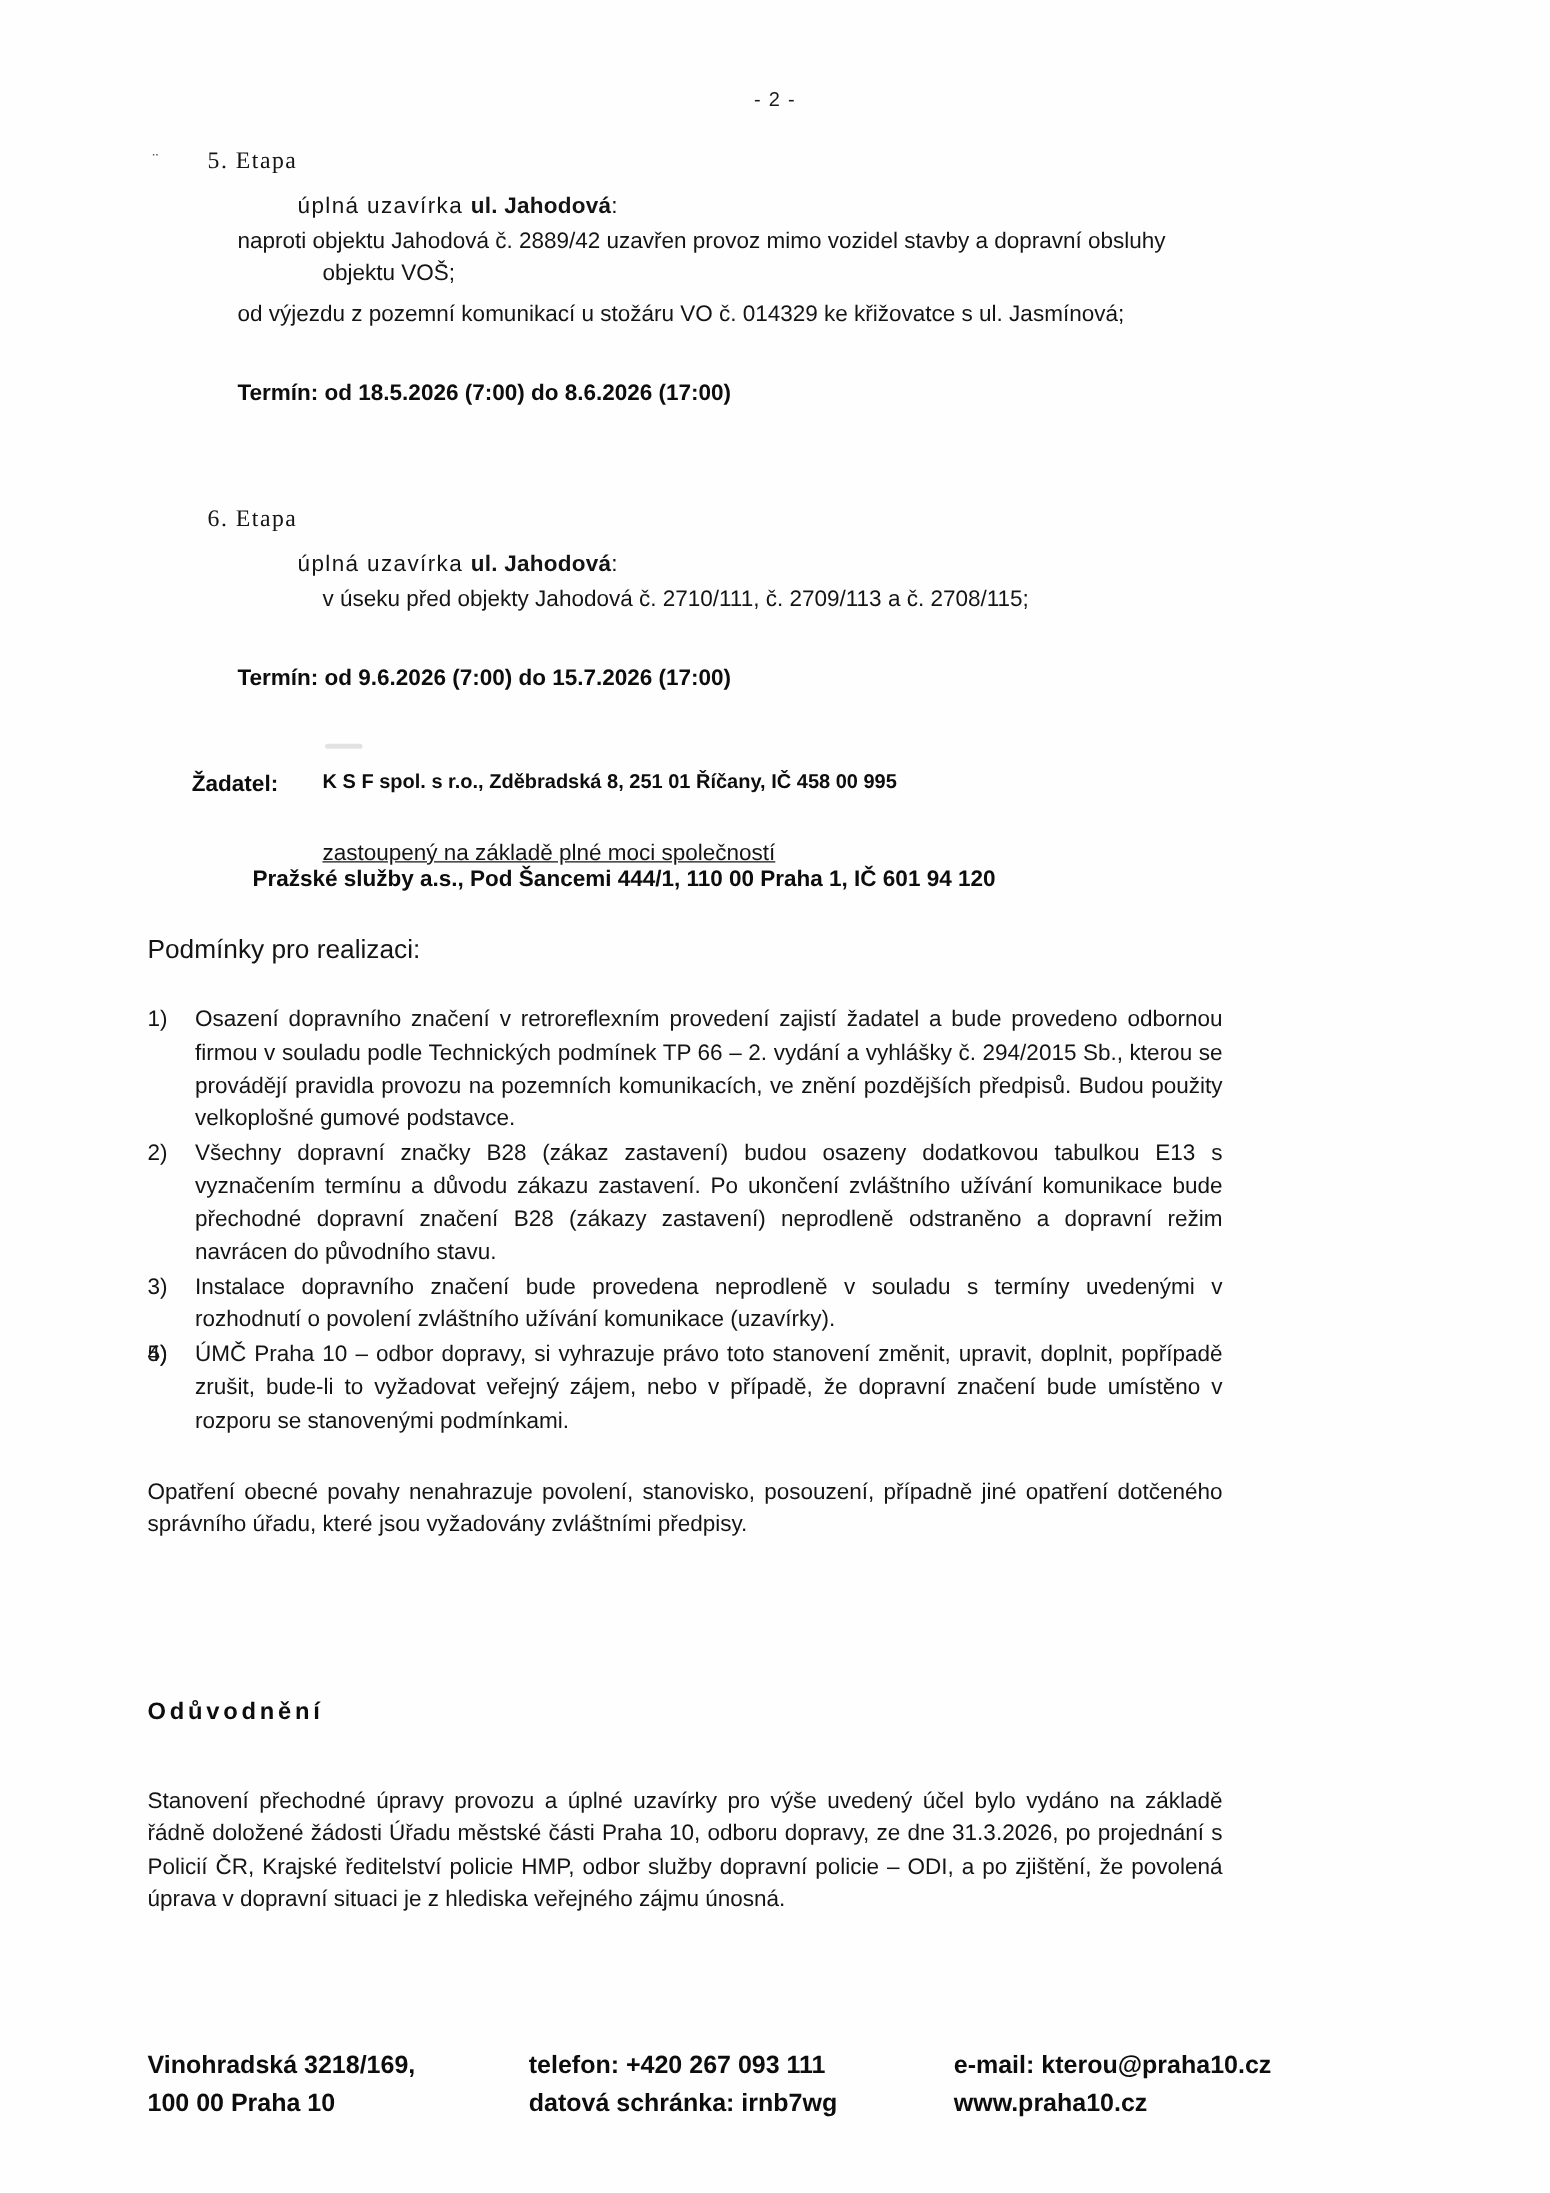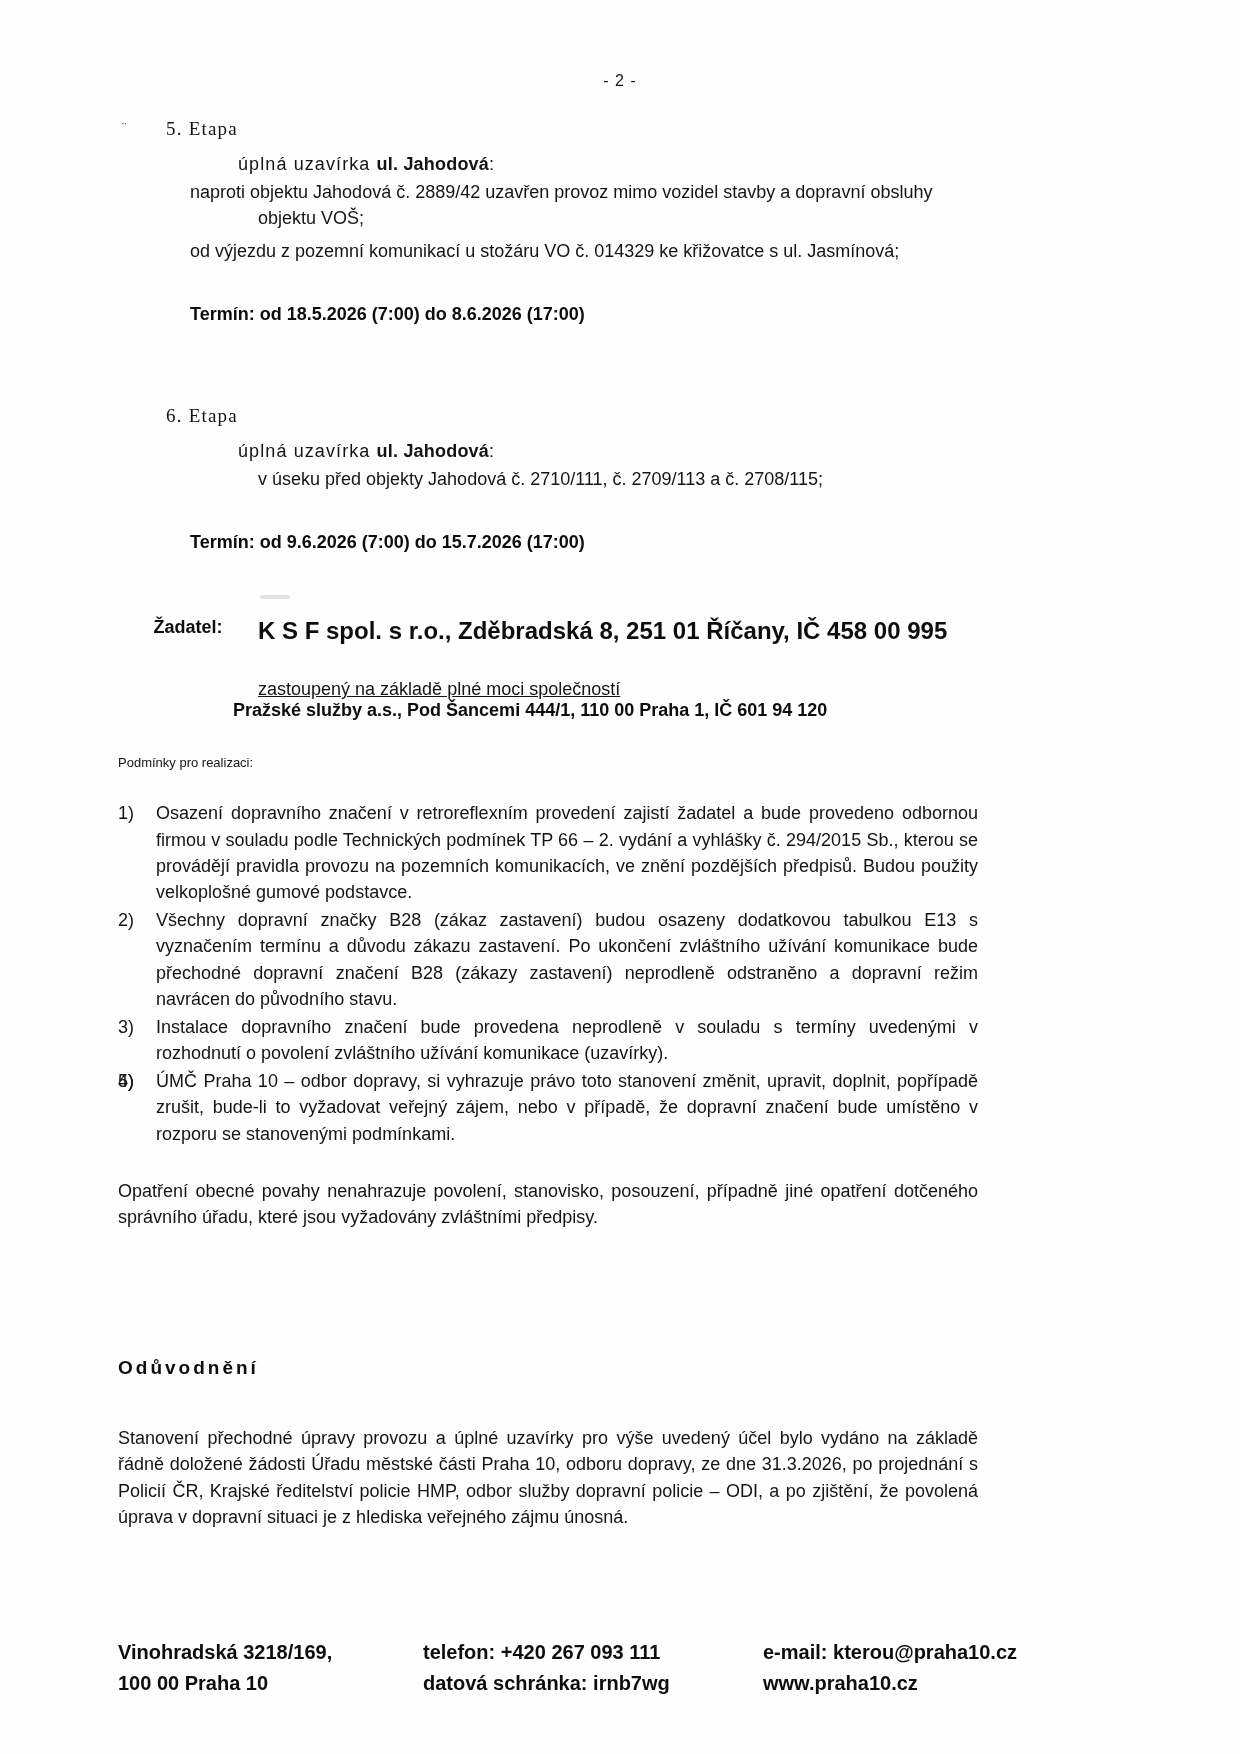--- a/index.html
+++ b/index.html
@@ -97,38 +97,38 @@
     text-align: center;
   }
   .zadatel-label {
     font-size: 18px;
     font-weight: bold;
     width: 140px;
     flex: 0 0 140px;
     color: #0d0d0d;
   }
   .zadatel-value {
-    font-size: 24px;
+    font-size: 16px;
     font-weight: bold;
     color: #0d0d0d;
   }
   .zastoupeny {
     margin-left: 140px;
     font-size: 18px;
     color: #141414;
     text-decoration: underline;
   }
   .zastoupeny-company {
-    margin-left: 115px;
+    margin-left: 84px;
     font-size: 18px;
     font-weight: bold;
     color: #0d0d0d;
   }
   .podminky-head {
-    font-size: 13px;
+    font-size: 21px;
     color: #141414;
   }
 
   
   ol.conditions {
     margin: 0;
     padding: 0;
     list-style: none;
   }
   ol.conditions li {

